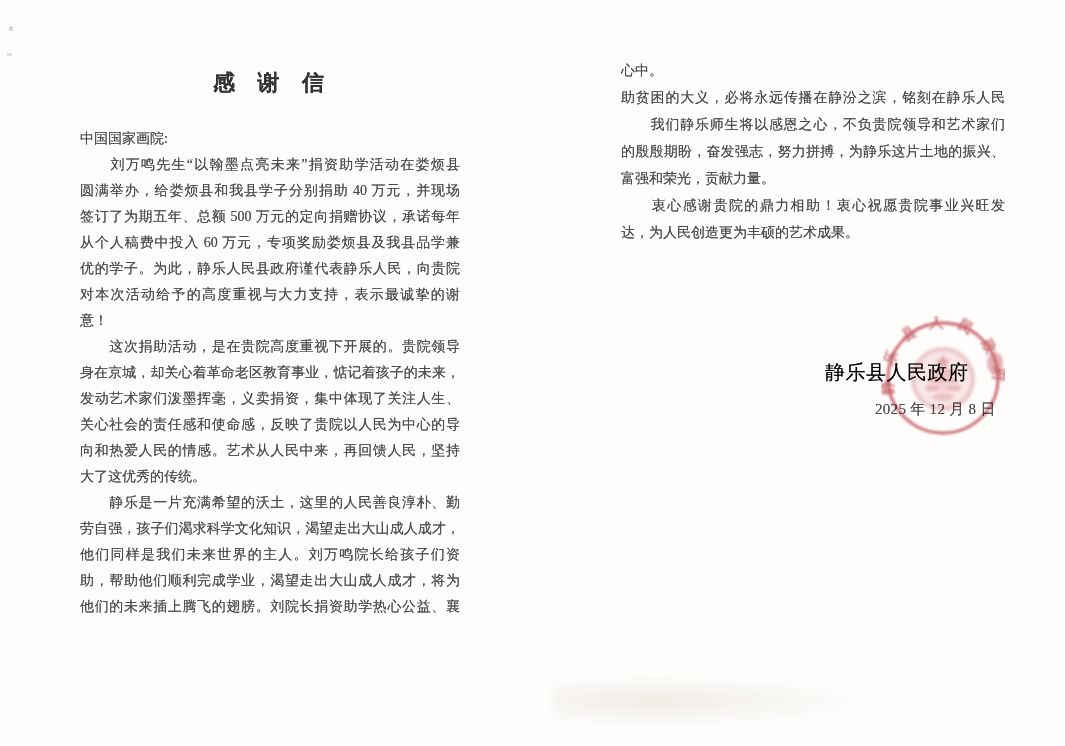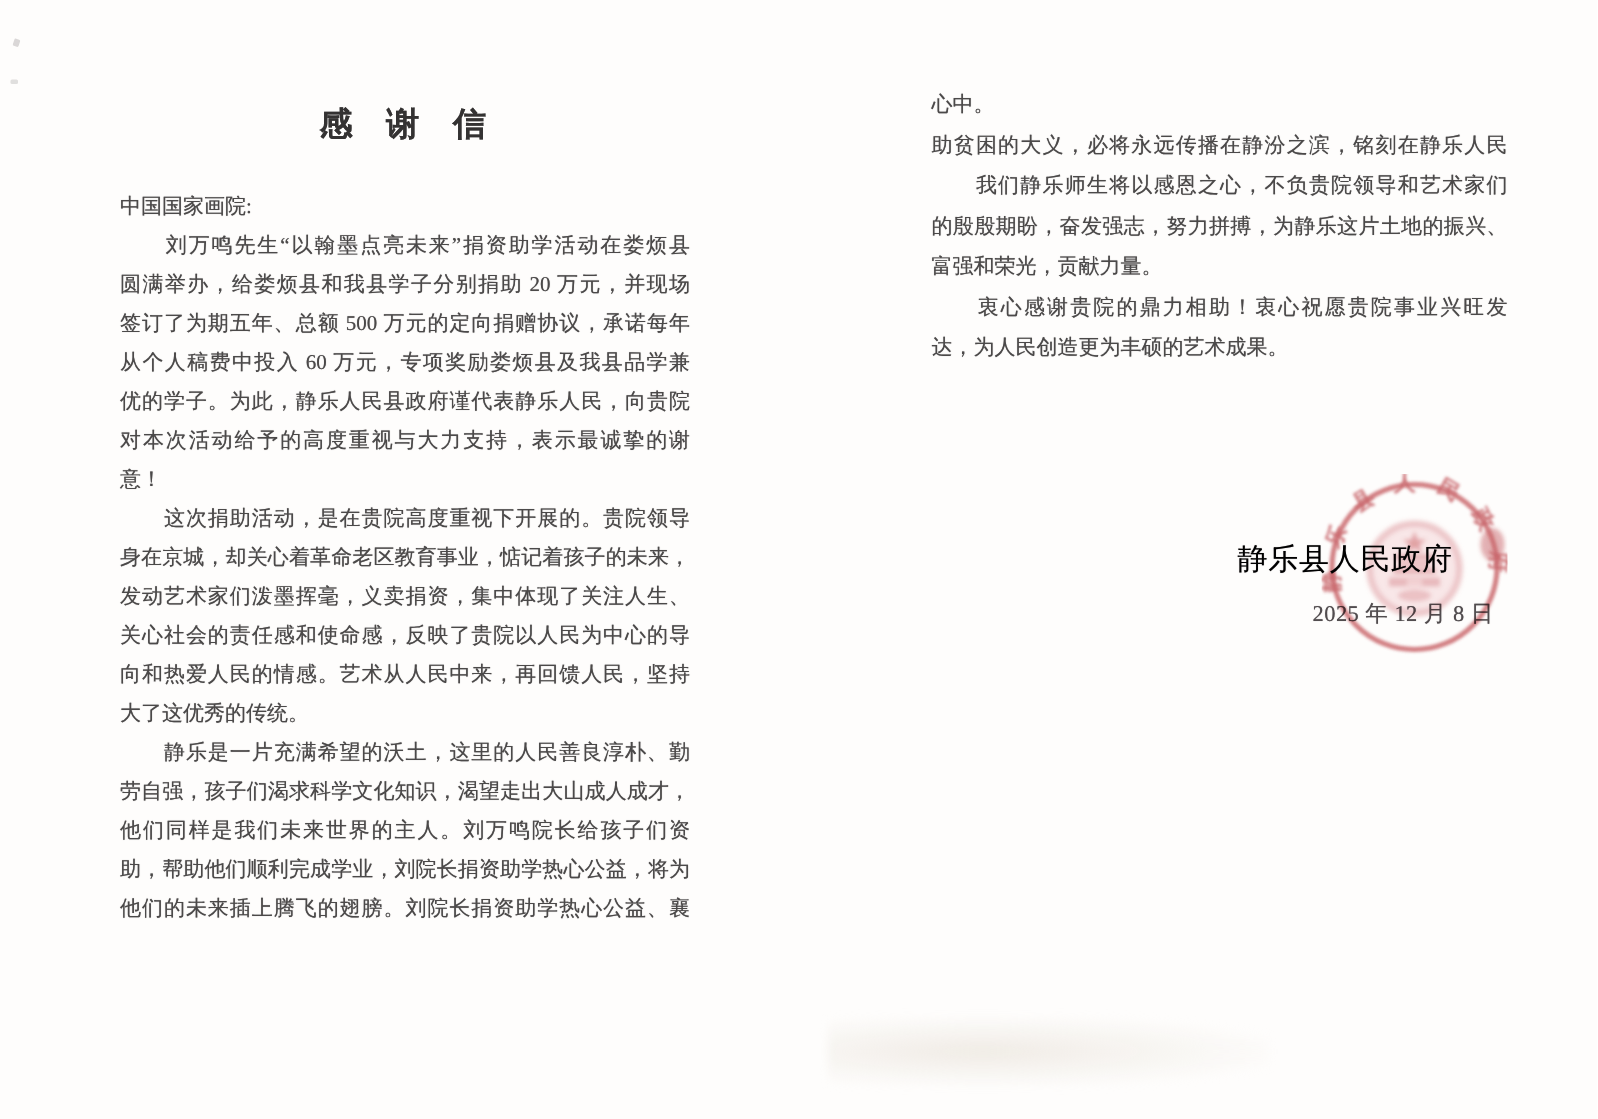--- a/index.html
+++ b/index.html
@@ -59,36 +59,36 @@
 <div class="scan-sheet">
 
   <div class="speck speck-a"></div>
   <div class="speck speck-b"></div>
   <div class="smudge-bottom"></div>
 
   <h1 class="letter-title">感 谢 信</h1>
   <div class="page-col col-left">
       <div class="line short">中国国家画院:</div>
       <div class="line">　　刘万鸣先生“以翰墨点亮未来”捐资助学活动在娄烦县</div>
-      <div class="line">圆满举办，给娄烦县和我县学子分别捐助 20 万元，并现场</div>
+      <div class="line">圆满举办，给娄烦县和我县学子分别捐助 40 万元，并现场</div>
       <div class="line">签订了为期五年、总额 500 万元的定向捐赠协议，承诺每年</div>
       <div class="line">从个人稿费中投入 60 万元，专项奖励娄烦县及我县品学兼</div>
       <div class="line">优的学子。为此，静乐人民县政府谨代表静乐人民，向贵院</div>
       <div class="line">对本次活动给予的高度重视与大力支持，表示最诚挚的谢</div>
       <div class="line short">意！</div>
       <div class="line">　　这次捐助活动，是在贵院高度重视下开展的。贵院领导</div>
       <div class="line">身在京城，却关心着革命老区教育事业，惦记着孩子的未来，</div>
       <div class="line">发动艺术家们泼墨挥毫，义卖捐资，集中体现了关注人生、</div>
       <div class="line">关心社会的责任感和使命感，反映了贵院以人民为中心的导</div>
       <div class="line">向和热爱人民的情感。艺术从人民中来，再回馈人民，坚持</div>
       <div class="line short">大了这优秀的传统。</div>
       <div class="line">　　静乐是一片充满希望的沃土，这里的人民善良淳朴、勤</div>
       <div class="line">劳自强，孩子们渴求科学文化知识，渴望走出大山成人成才，</div>
       <div class="line">他们同样是我们未来世界的主人。刘万鸣院长给孩子们资</div>
-      <div class="line">助，帮助他们顺利完成学业，刘院长捐资助学热心公益，将为</div>
+      <div class="line">助，帮助他们顺利完成学业，渴望走出大山成人成才，将为</div>
       <div class="line">他们的未来插上腾飞的翅膀。刘院长捐资助学热心公益、襄</div>
     </div>
 
   <div class="page-col col-right">
       <div class="line short">心中。</div>
       <div class="line">助贫困的大义，必将永远传播在静汾之滨，铭刻在静乐人民</div>
       <div class="line">　　我们静乐师生将以感恩之心，不负贵院领导和艺术家们</div>
       <div class="line">的殷殷期盼，奋发强志，努力拼搏，为静乐这片土地的振兴、</div>
       <div class="line short">富强和荣光，贡献力量。</div>
       <div class="line">　　衷心感谢贵院的鼎力相助！衷心祝愿贵院事业兴旺发</div>

